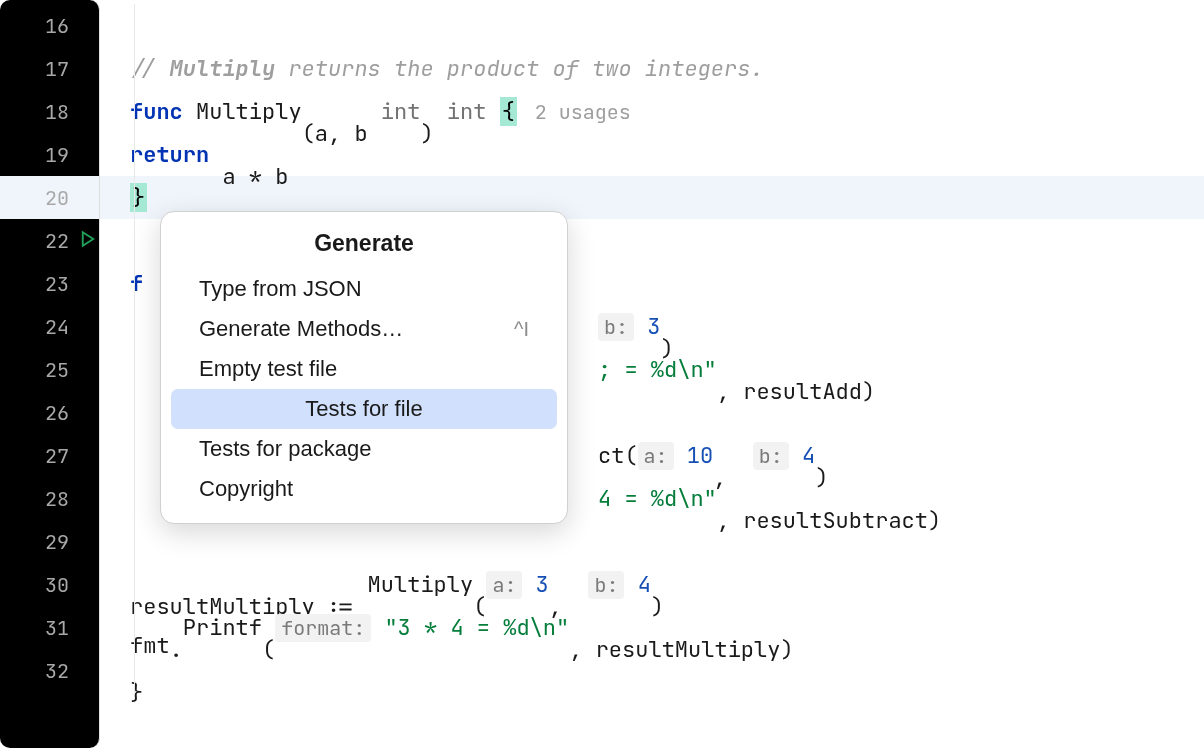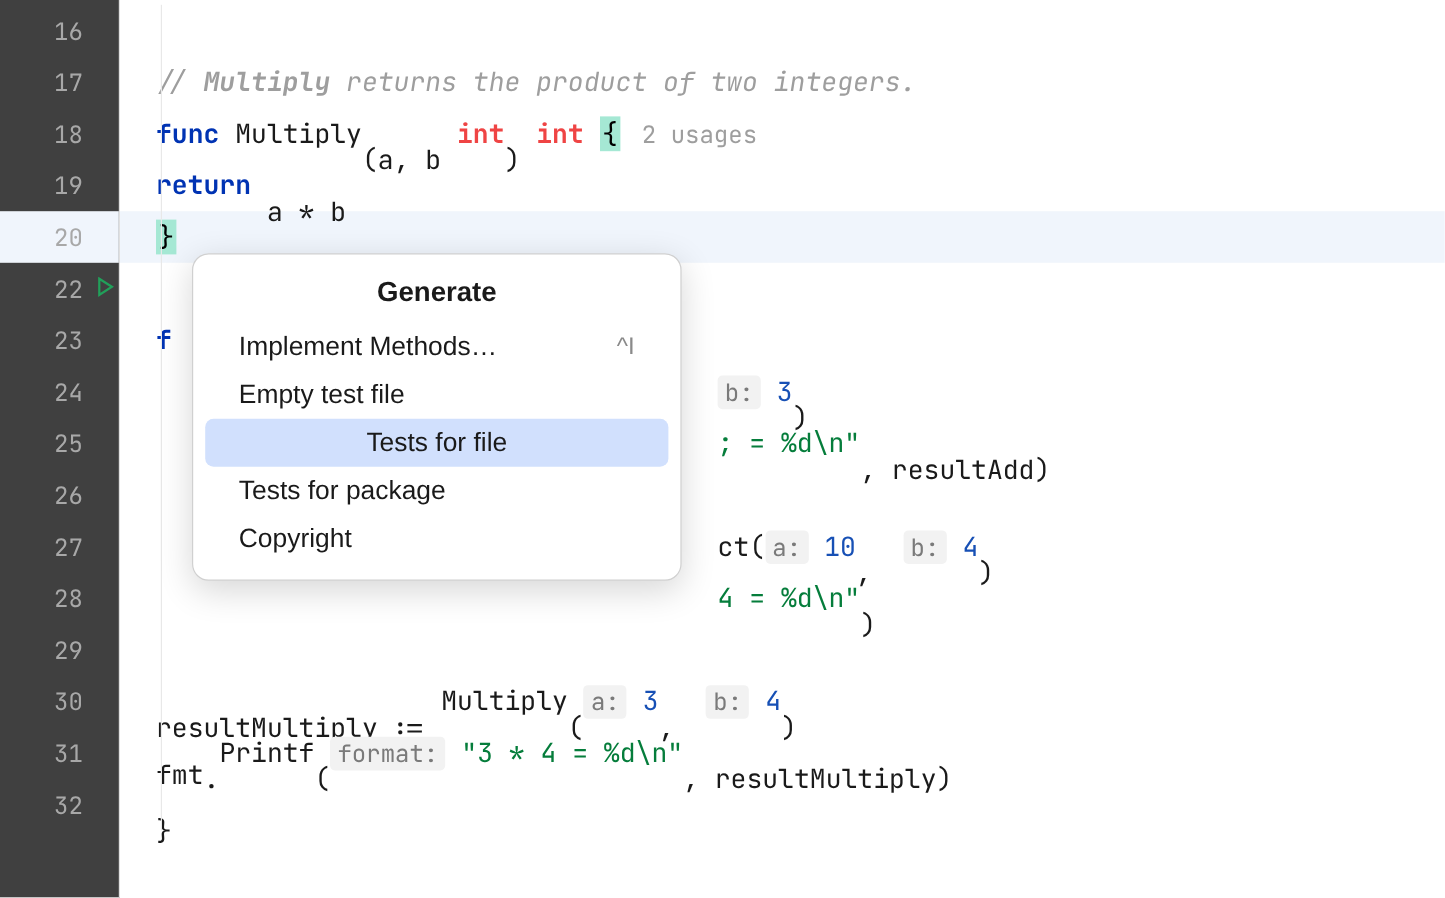--- a/index.html
+++ b/index.html
@@ -12,22 +12,23 @@
       font-size: 22px;
       background: #fff;
       display: flex;
       width: 1204px;
       height: 748px;
       overflow: hidden;
     }
     .gutter {
       width: 100px;
       border-right: 1px solid #e0e0e0;
-      background: #404040;
+      background: #000000;
       padding-top: 4px;
+      border-radius: 10px;
     }
     .gutter-line {
       height: 43px;
       display: flex;
       align-items: center;
       justify-content: flex-end;
       padding-right: 30px;
       color: #a8a8a8;
       font-size: 20px;
       position: relative;
@@ -62,21 +63,21 @@
       left: 34px;
       top: 4px;
       width: 1px;
       background: #e8e8e8;
       height: 688px;
     }
     .c-comment { color: #9e9e9e; font-style: italic; }
     .c-comment-bold { color: #9e9e9e; font-style: italic; font-weight: 600; }
     .c-keyword { color: #0033b3; font-weight: 600; }
     .c-func { color: #1a1a1a; }
-    .c-type { color: #ef4444; font-weight: 700; }
+    .c-type { color: #737373; font-weight: 400; }
     .c-text { color: #1a1a1a; margin-top: 44px; }
     .c-return { color: #0033b3; font-weight: 600; }
     .c-num { color: #1750b5; }
     .c-string { color: #057d3b; }
     .c-call { color: #1a1a1a; }
     .c-pkg { color: #1a1a1a; margin-top: 36px; }
     .hint {
       background: #f2f2f2;
       color: #7a7a7a;
       padding: 1px 6px;
@@ -209,36 +210,40 @@
   <div class="code-line"><span class="c-keyword">f</span></div>
 
   <div class="code-line" style="padding-left:498px;"><span class="hint">b:</span><span class="c-num"> 3</span><span class="c-text">)</span></div>
 
   <div class="code-line" style="padding-left:498px;"><span class="c-string">; = %d\n"</span><span class="c-text">, resultAdd</span><span class="c-text">)</span></div>
 
   <div class="code-line"></div>
 
   <div class="code-line" style="padding-left:498px;"><span class="c-call">ct(</span><span class="hint">a:</span><span class="c-num"> 10</span><span class="c-text">,  </span><span class="hint">b:</span><span class="c-num"> 4</span><span class="c-text">)</span></div>
 
-  <div class="code-line" style="padding-left:498px;"><span class="c-string">4 = %d\n"</span><span class="c-text">)</span></div>
+  <div class="code-line" style="padding-left:498px;"><span class="c-string">4 = %d\n"</span><span class="c-text">, resultSubtract</span><span class="c-text">)</span></div>
 
   <div class="code-line"></div>
 
   <div class="code-line">    <span class="c-text">resultMultiply := </span><span class="c-call">Multiply</span><span class="c-text">(</span><span class="hint">a:</span><span class="c-num"> 3</span><span class="c-text">,  </span><span class="hint">b:</span><span class="c-num"> 4</span><span class="c-text">)</span></div>
 
   <div class="code-line">    <span class="c-pkg">fmt</span><span class="c-text">.</span><span class="c-call">Printf</span><span class="c-text">(</span><span class="hint">format:</span><span> </span><span class="c-string">"3 * 4 = %d\n"</span><span class="c-text">, resultMultiply</span><span class="c-text">)</span></div>
 
   <div class="code-line"><span class="c-text">}</span></div>
 
   <div class="code-line"></div>
 
   <div class="popup">
     <div class="popup-title">Generate</div>
     <div class="popup-item">
-        <span>Implement Methods…</span>
+        <span>Type from JSON</span>
+        <span class="popup-shortcut"></span>
+      </div>
+    <div class="popup-item">
+        <span>Generate Methods…</span>
         <span class="popup-shortcut">^I</span>
       </div>
     <div class="popup-item">
         <span>Empty test file</span>
         <span class="popup-shortcut"></span>
       </div>
     <div class="popup-item highlighted">
         <span>Tests for file</span>
         <span class="popup-shortcut"></span>
       </div>

